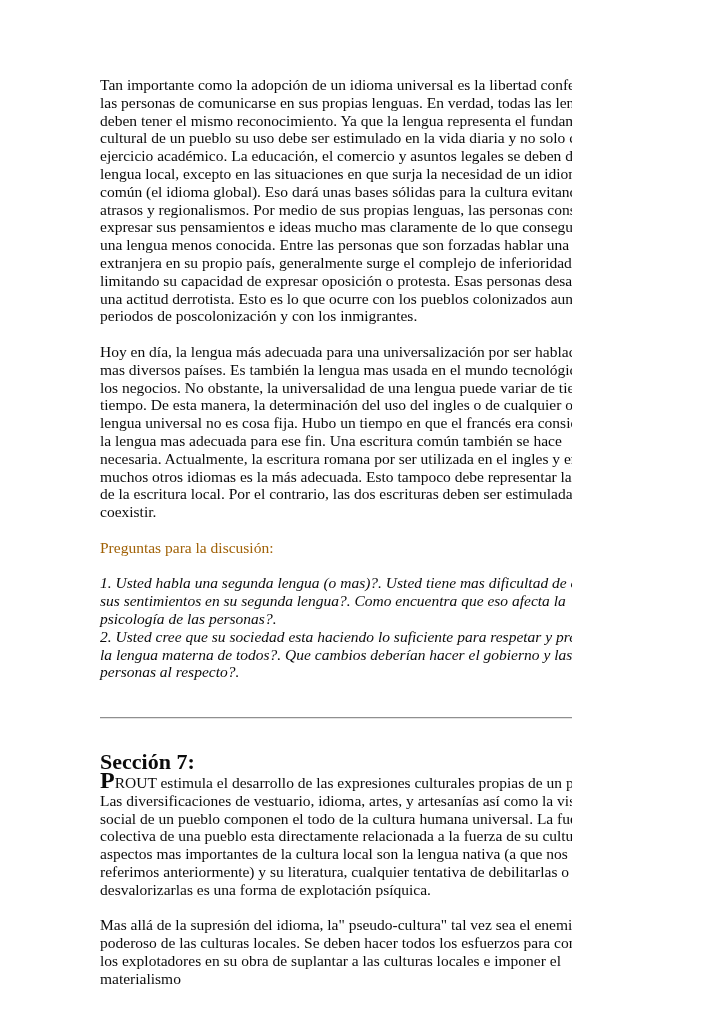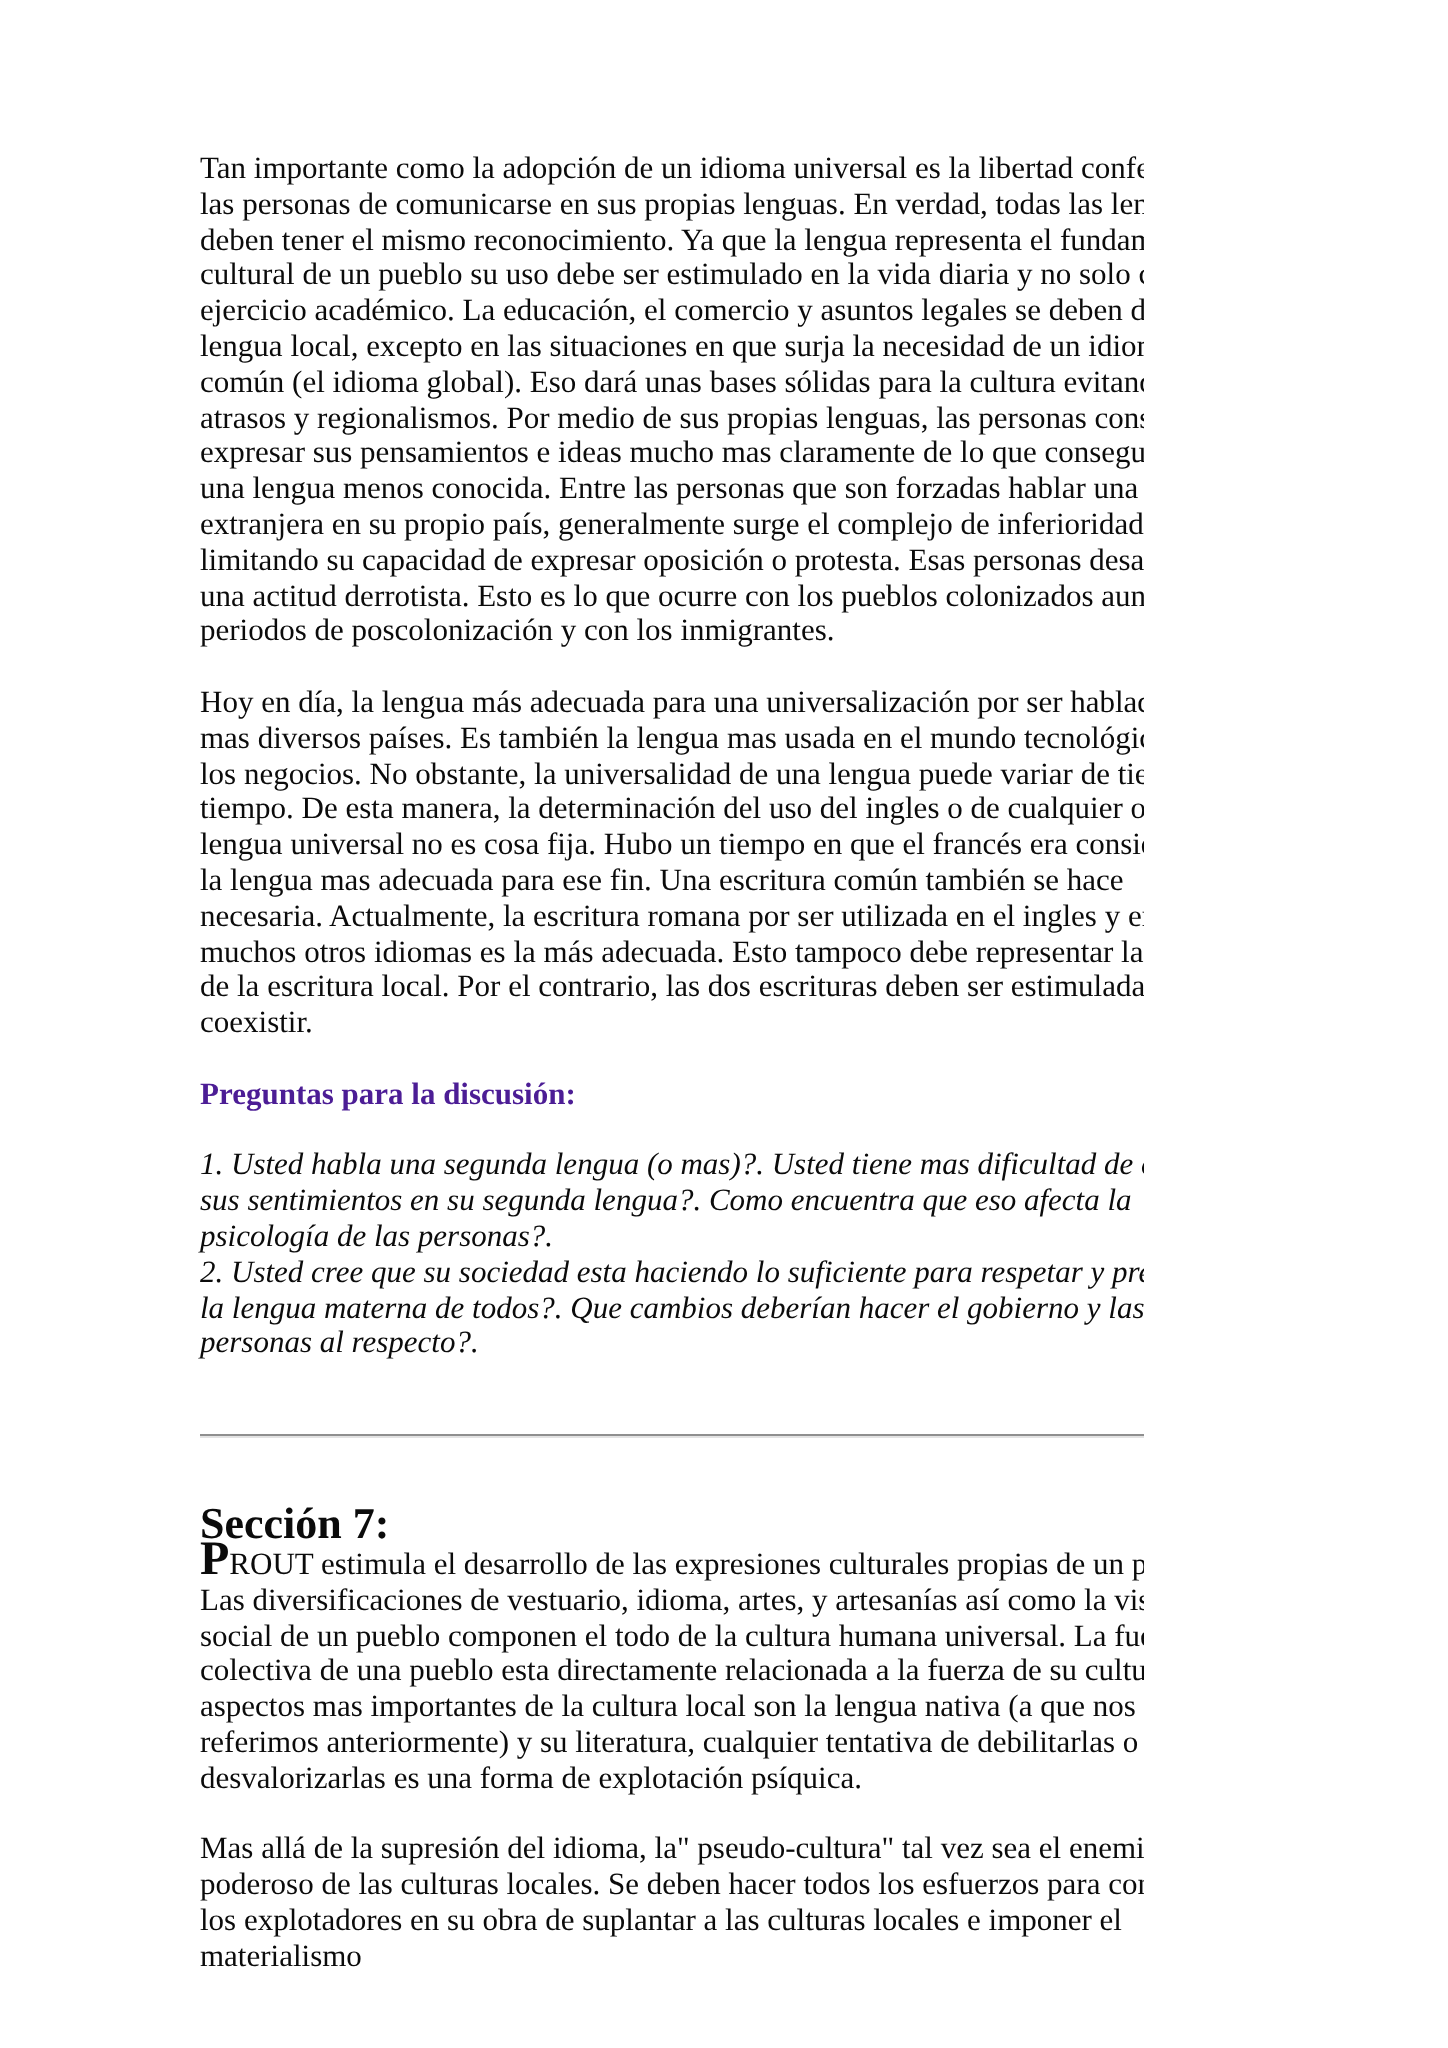--- a/index.html
+++ b/index.html
@@ -22,22 +22,22 @@
     top: 76px;
     width: 527px;
     font-size: 15.5px;
     line-height: 17.8px;
     text-align: left;
   }
   .content p {
     margin: 0 0 17.8px 0;
   }
   .discussion-heading {
-    color: #4c1d95;
-    font-weight: bold;
+    color: #a16207;
+    font-weight: normal;
     margin: 0;
   }
   .question {
     margin: 0 !important;
     font-style: italic;
   }
   .question:last-of-type {
     margin-bottom: 0 !important;
   }
   .divider {

